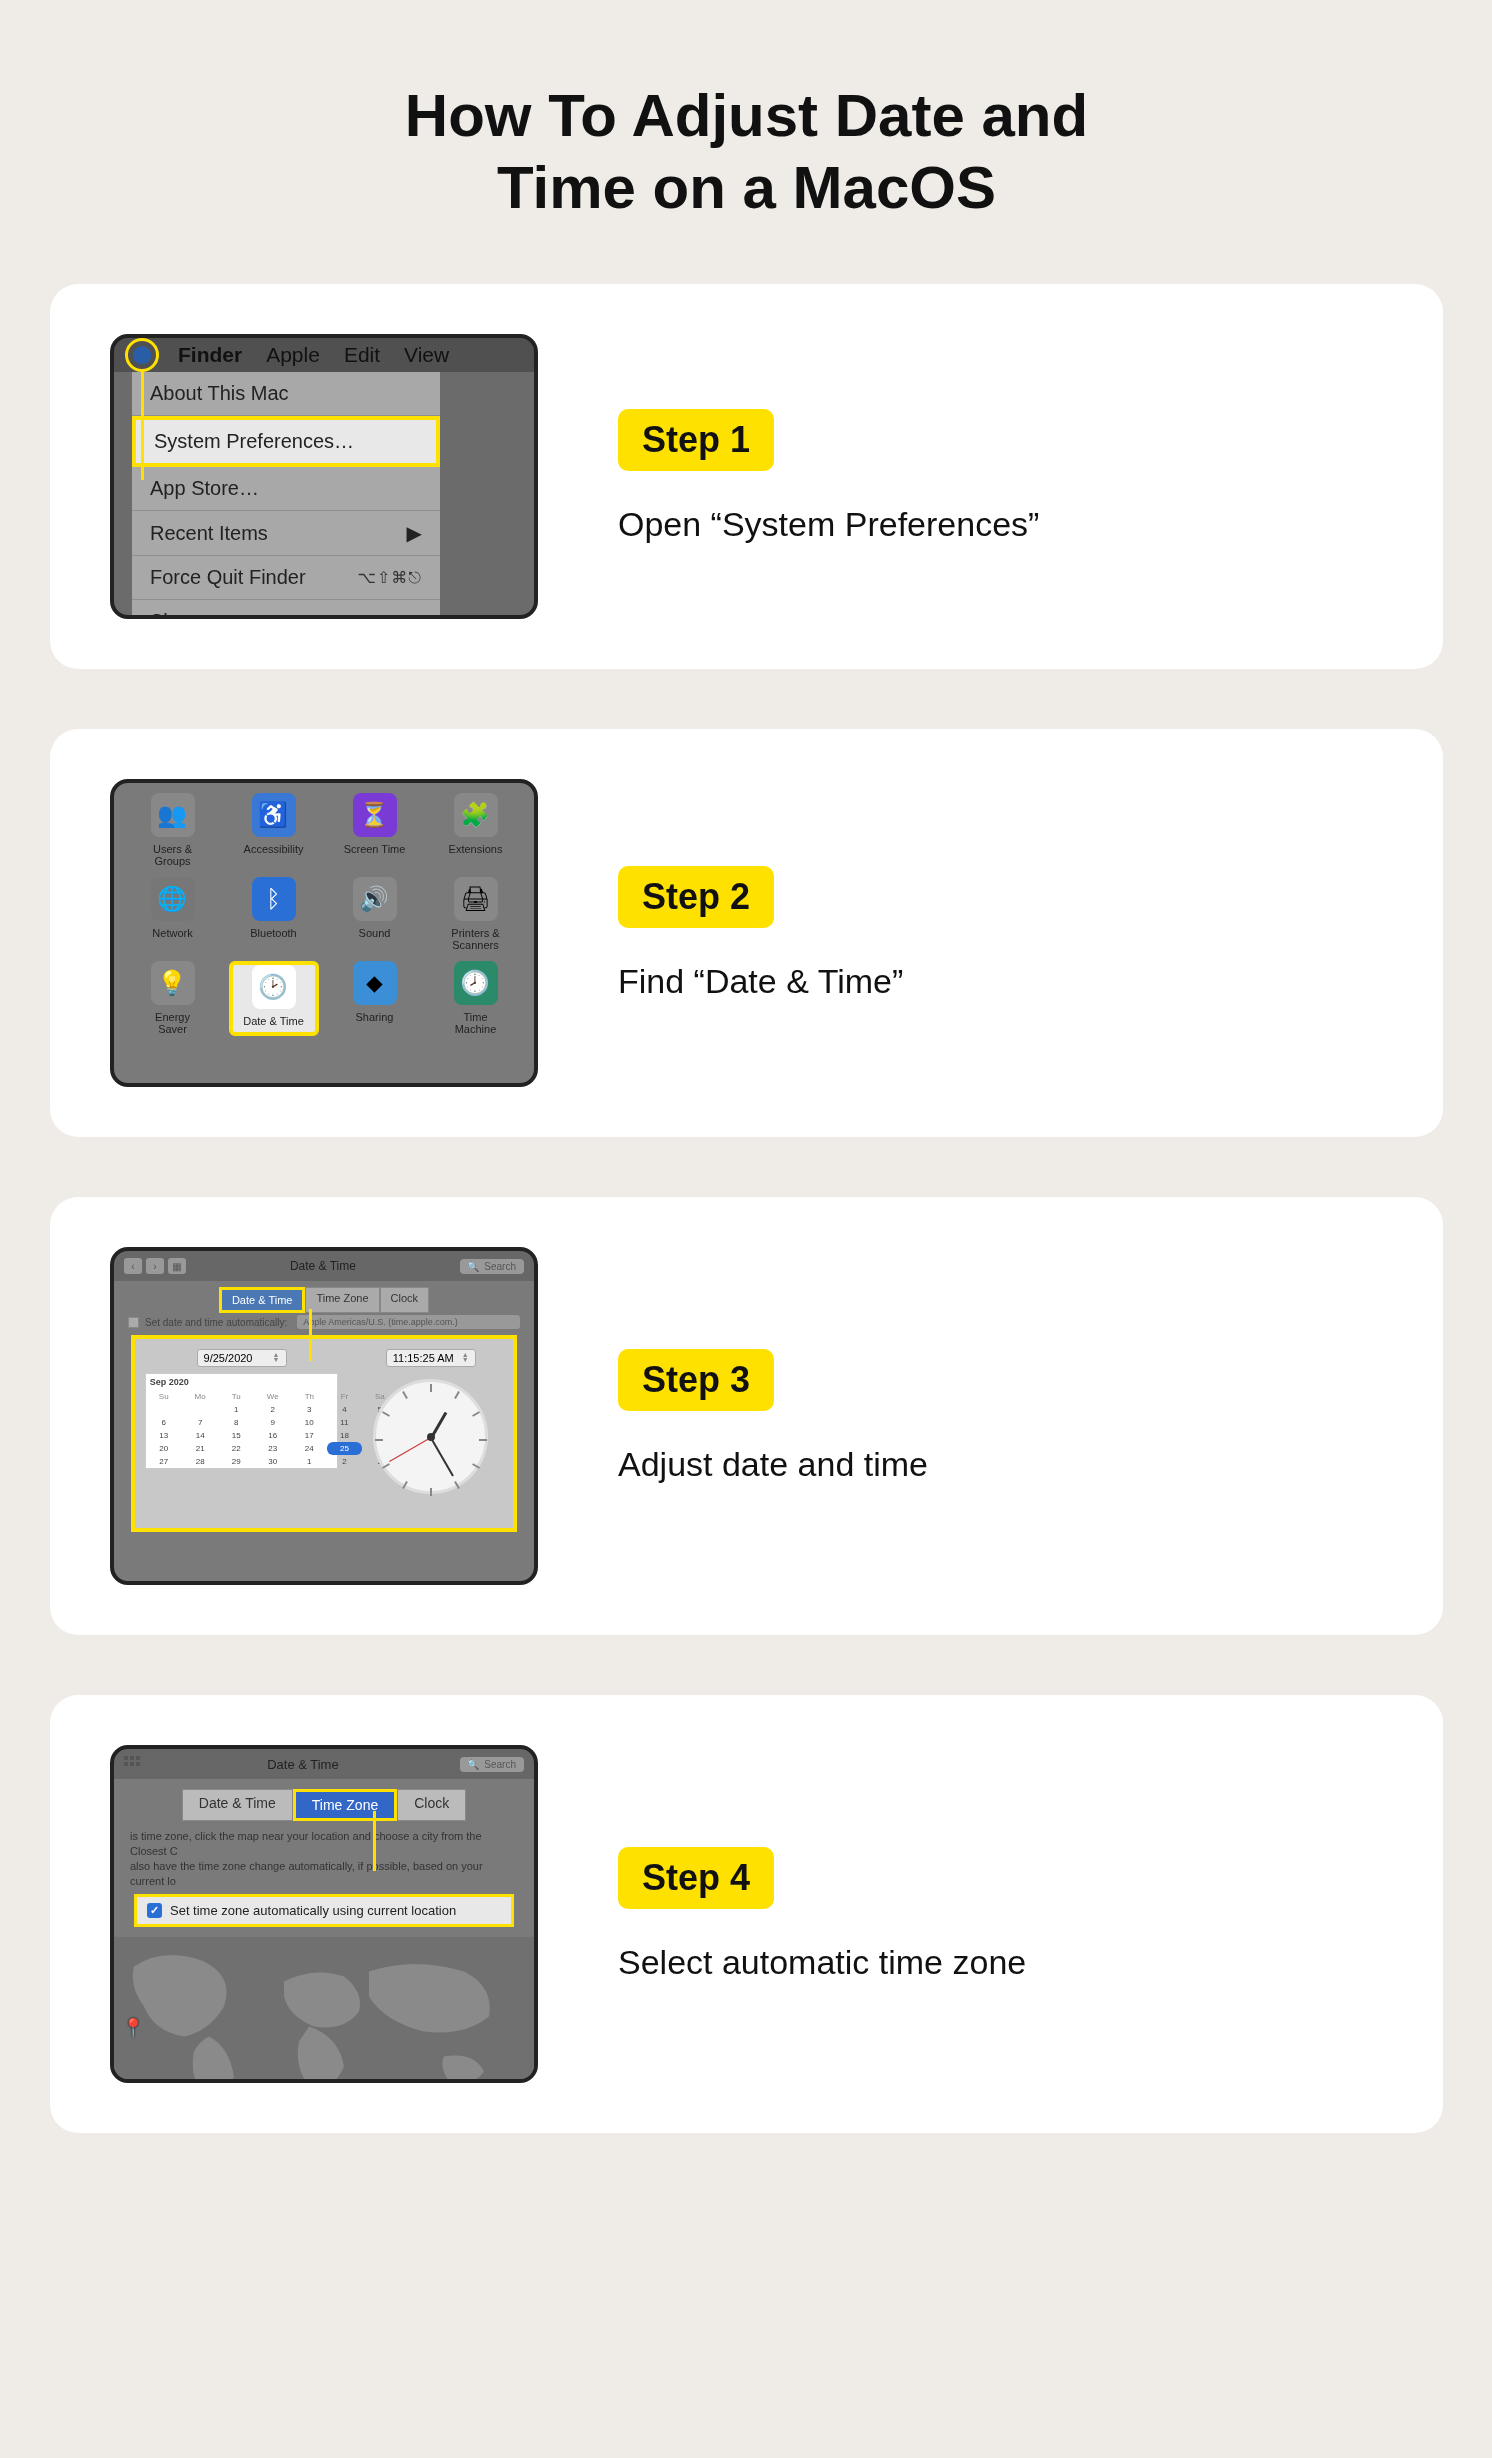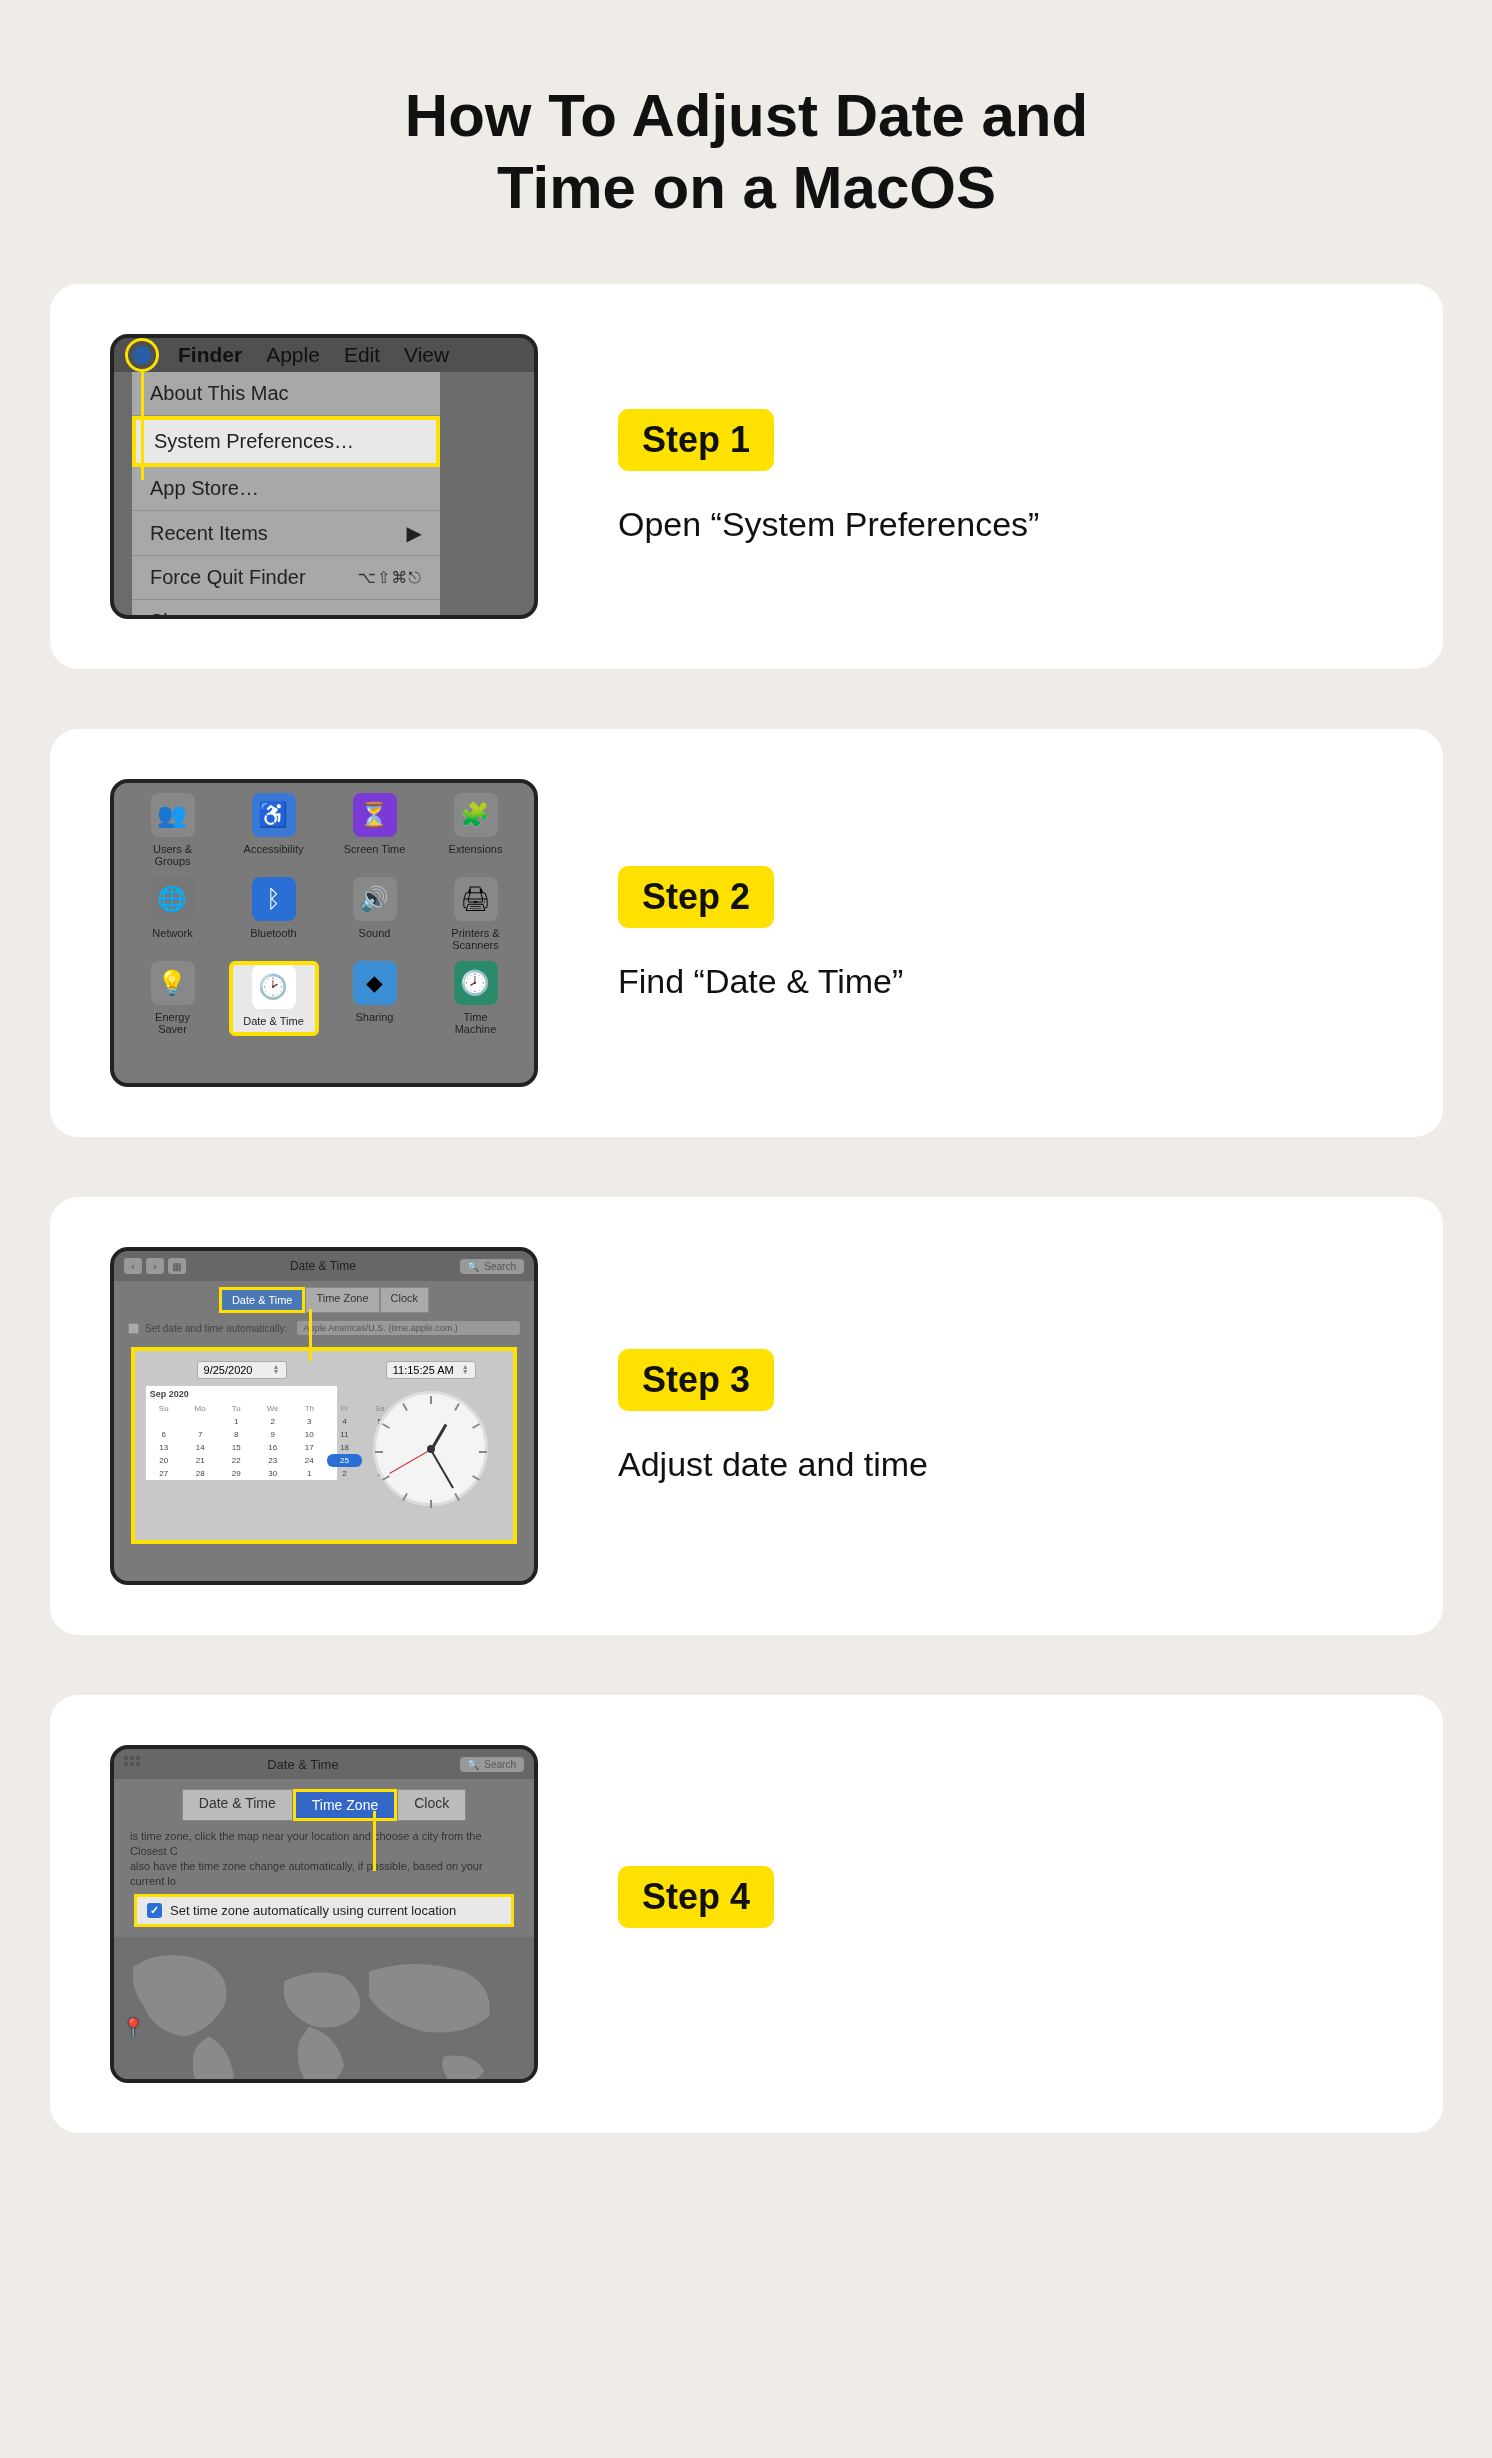--- a/index.html
+++ b/index.html
@@ -124,21 +124,21 @@
     height: 30px; background: rgba(0,0,0,0.15);
     display: flex; align-items: center; justify-content: space-between;
     padding: 0 10px; font-size: 12px; color:#222;
   }
   .titlebar3 .nav { display:flex; gap:4px; align-items:center;}
   .navbtn{width:18px;height:16px;background:#999;border-radius:3px;display:flex;align-items:center;justify-content:center;font-size:10px;color:#555;}
   .searchpill{background:#999;border-radius:4px;padding:2px 8px;font-size:10px;color:#555;display:flex;align-items:center;gap:4px;}
   .tabs3 { display:flex; justify-content:center; gap:0; margin-top:6px;}
   .tab3 { background:#aaa; font-size:11px; padding:4px 10px; color:#333; border:1px solid #888;}
   .tab3.sel { background:#4a78b5; color:#fff; border:3px solid #ffe100;}
-  .autorow { font-size:10px;color:#444;padding:8px 14px;display:flex;align-items:center;gap:6px;}
+  .autorow { font-size:10px;color:#444;padding:2px 14px;display:flex;align-items:center;gap:6px;}
   .srvbox{background:#999;border-radius:3px;padding:2px 6px;font-size:9px;color:#555;flex:1;margin-left:4px;}
   .panel3 {
     margin: 4px auto 0; width: 92%; height: 197px;
     background:#c8c8c8; border:4px solid #ffe100;
     display:flex; padding:10px; gap:20px;
   }
   .line3{position:absolute;left:195px;top:58px;width:3px;height:52px;background:#ffe100;}
   .calcol{width:54%;}
   .datefield{background:#eee;border:1px solid #aaa;border-radius:3px;padding:2px 6px;font-size:11px;width:90px;margin:0 auto 6px;display:flex;justify-content:space-between;align-items:center;}
   .steppers{display:flex;flex-direction:column;font-size:7px;color:#888;line-height:0.7;}
@@ -453,15 +453,16 @@
           <path d="M195 90 Q225 100 230 130 Q220 155 195 150 Q180 130 185 105Z"></path>
           <path d="M255 35 Q300 20 350 35 Q380 50 375 80 Q350 100 310 95 Q270 85 255 60Z"></path>
           <path d="M330 120 Q360 115 370 135 Q360 150 335 145 Q325 130 330 120Z"></path>
         </g>
       </svg>
     </div>
     <div class="pin">📍</div>
   </div>
   <div class="desc">
     <div class="step-badge">Step 4</div>
+    <div class="step-text">Select automatic time zone</div>
   </div>
 </div>
 
 
 </body></html>

